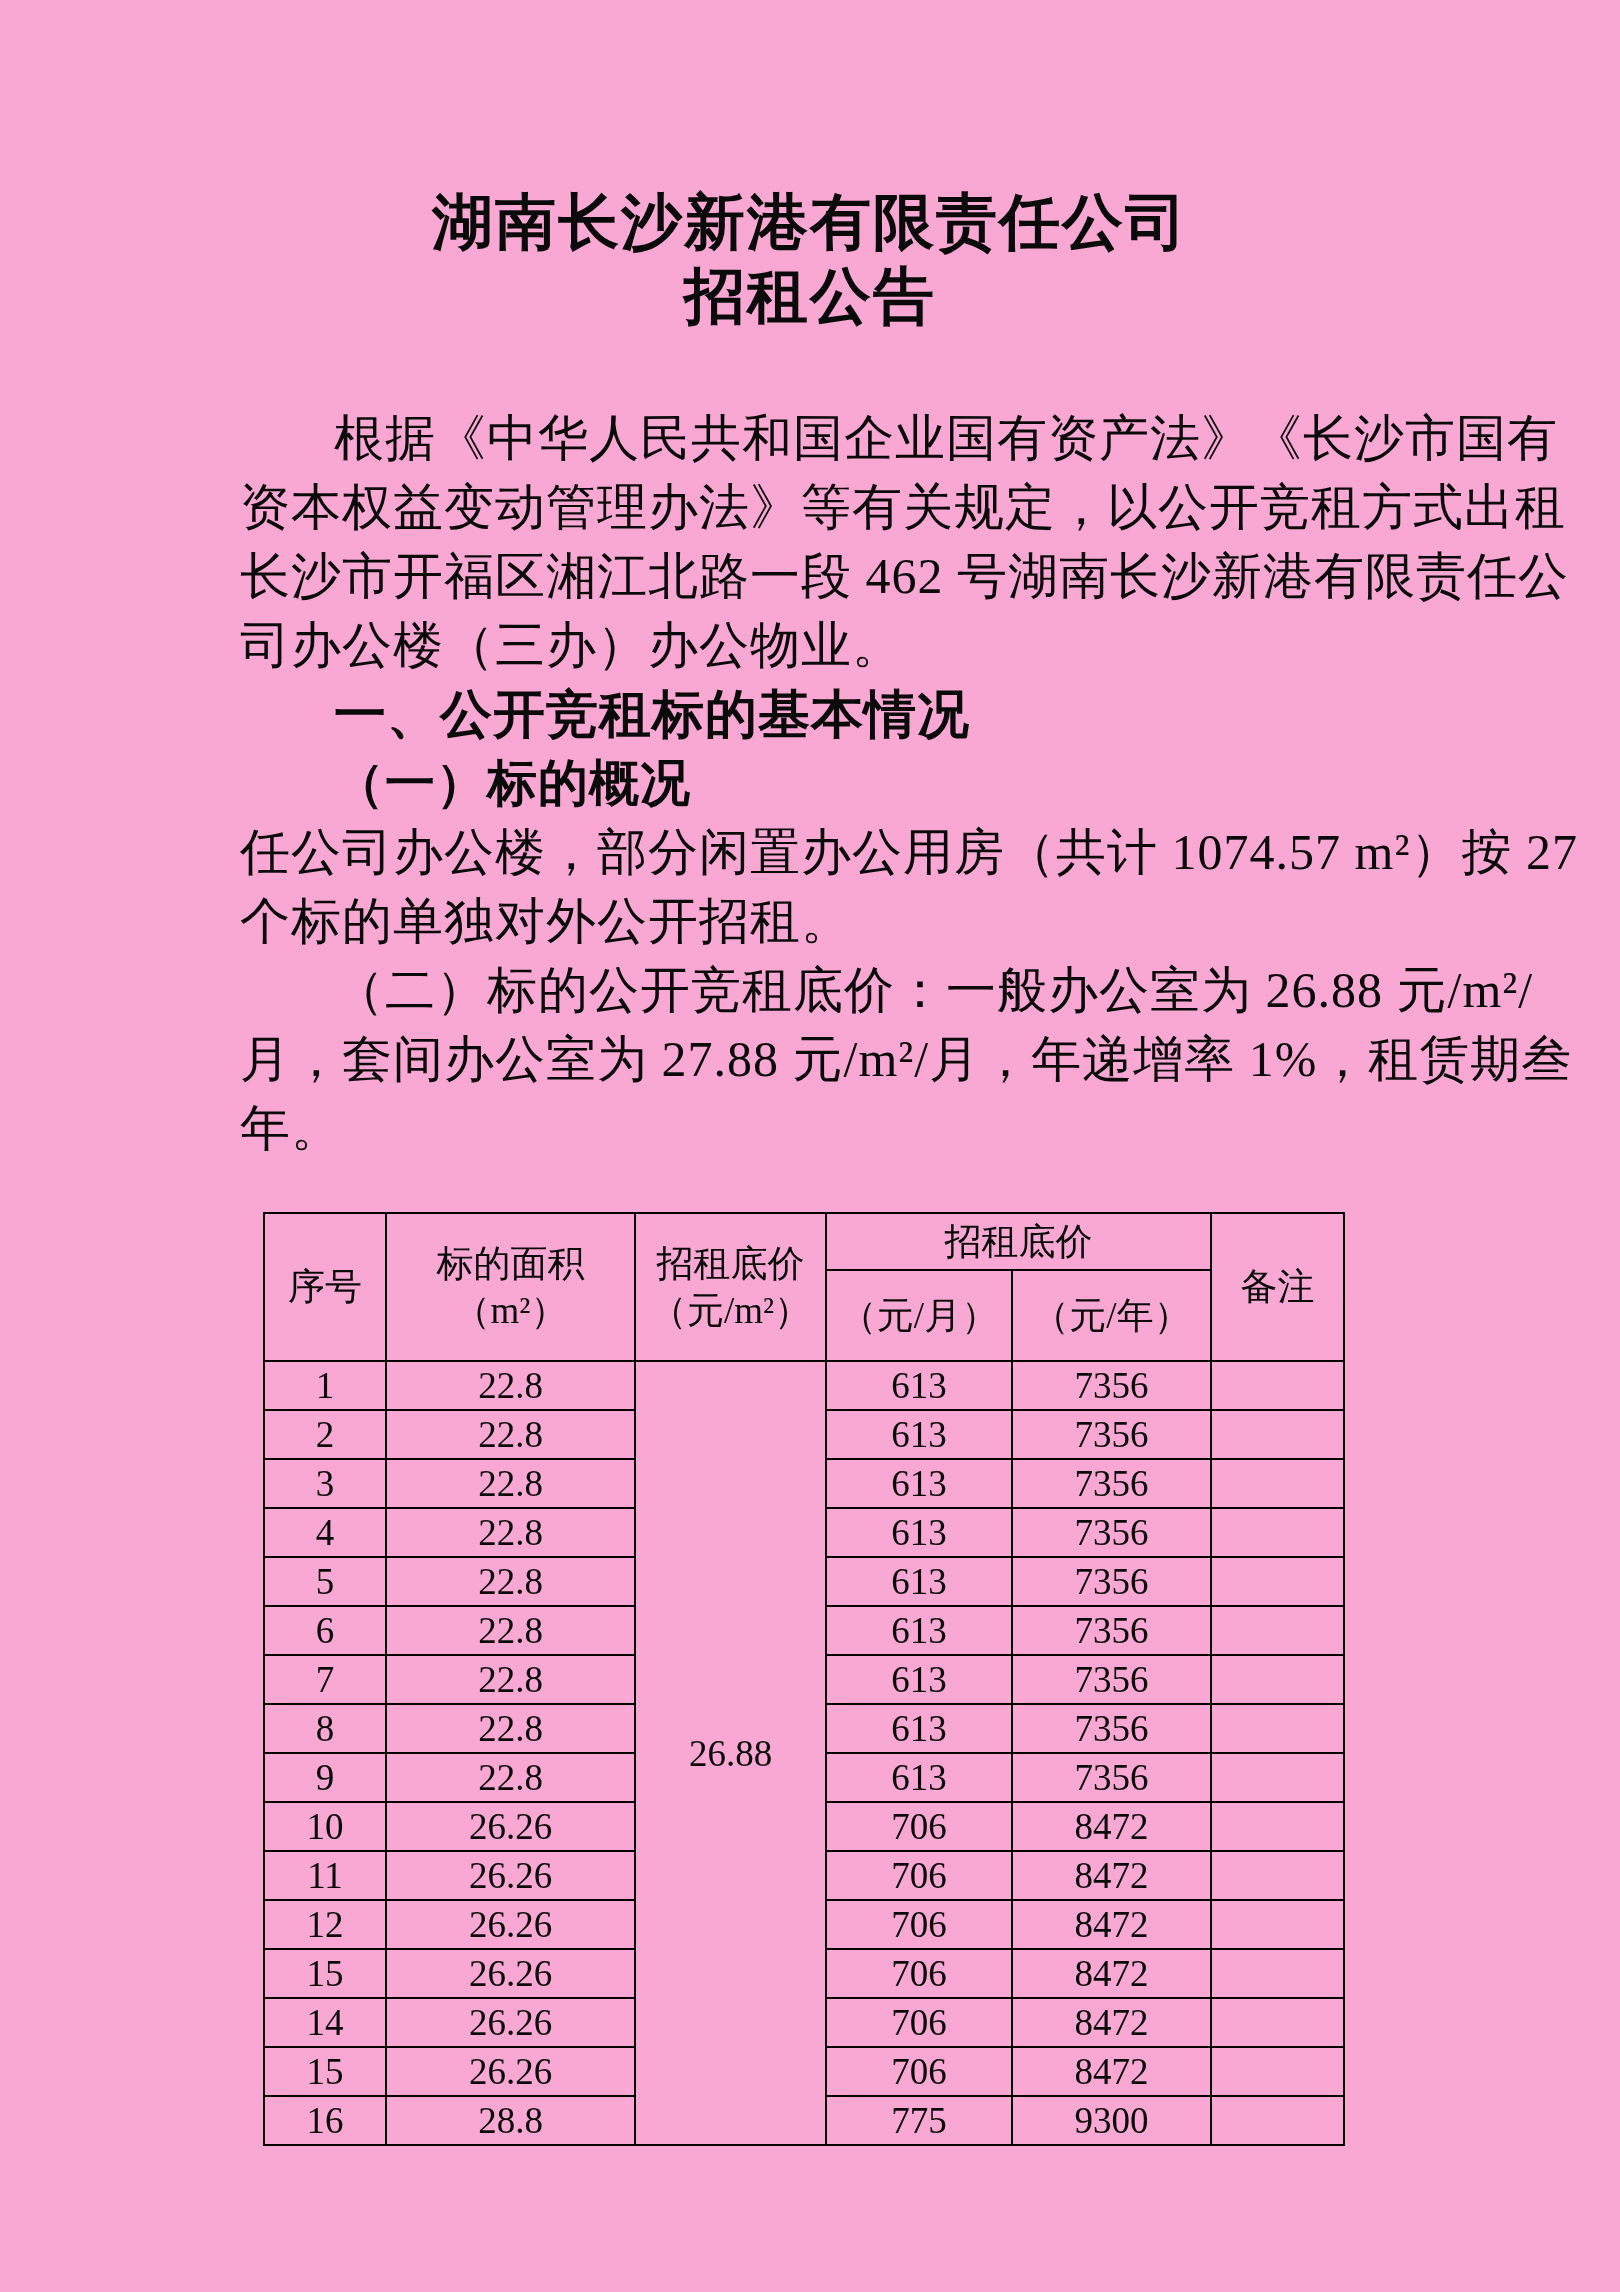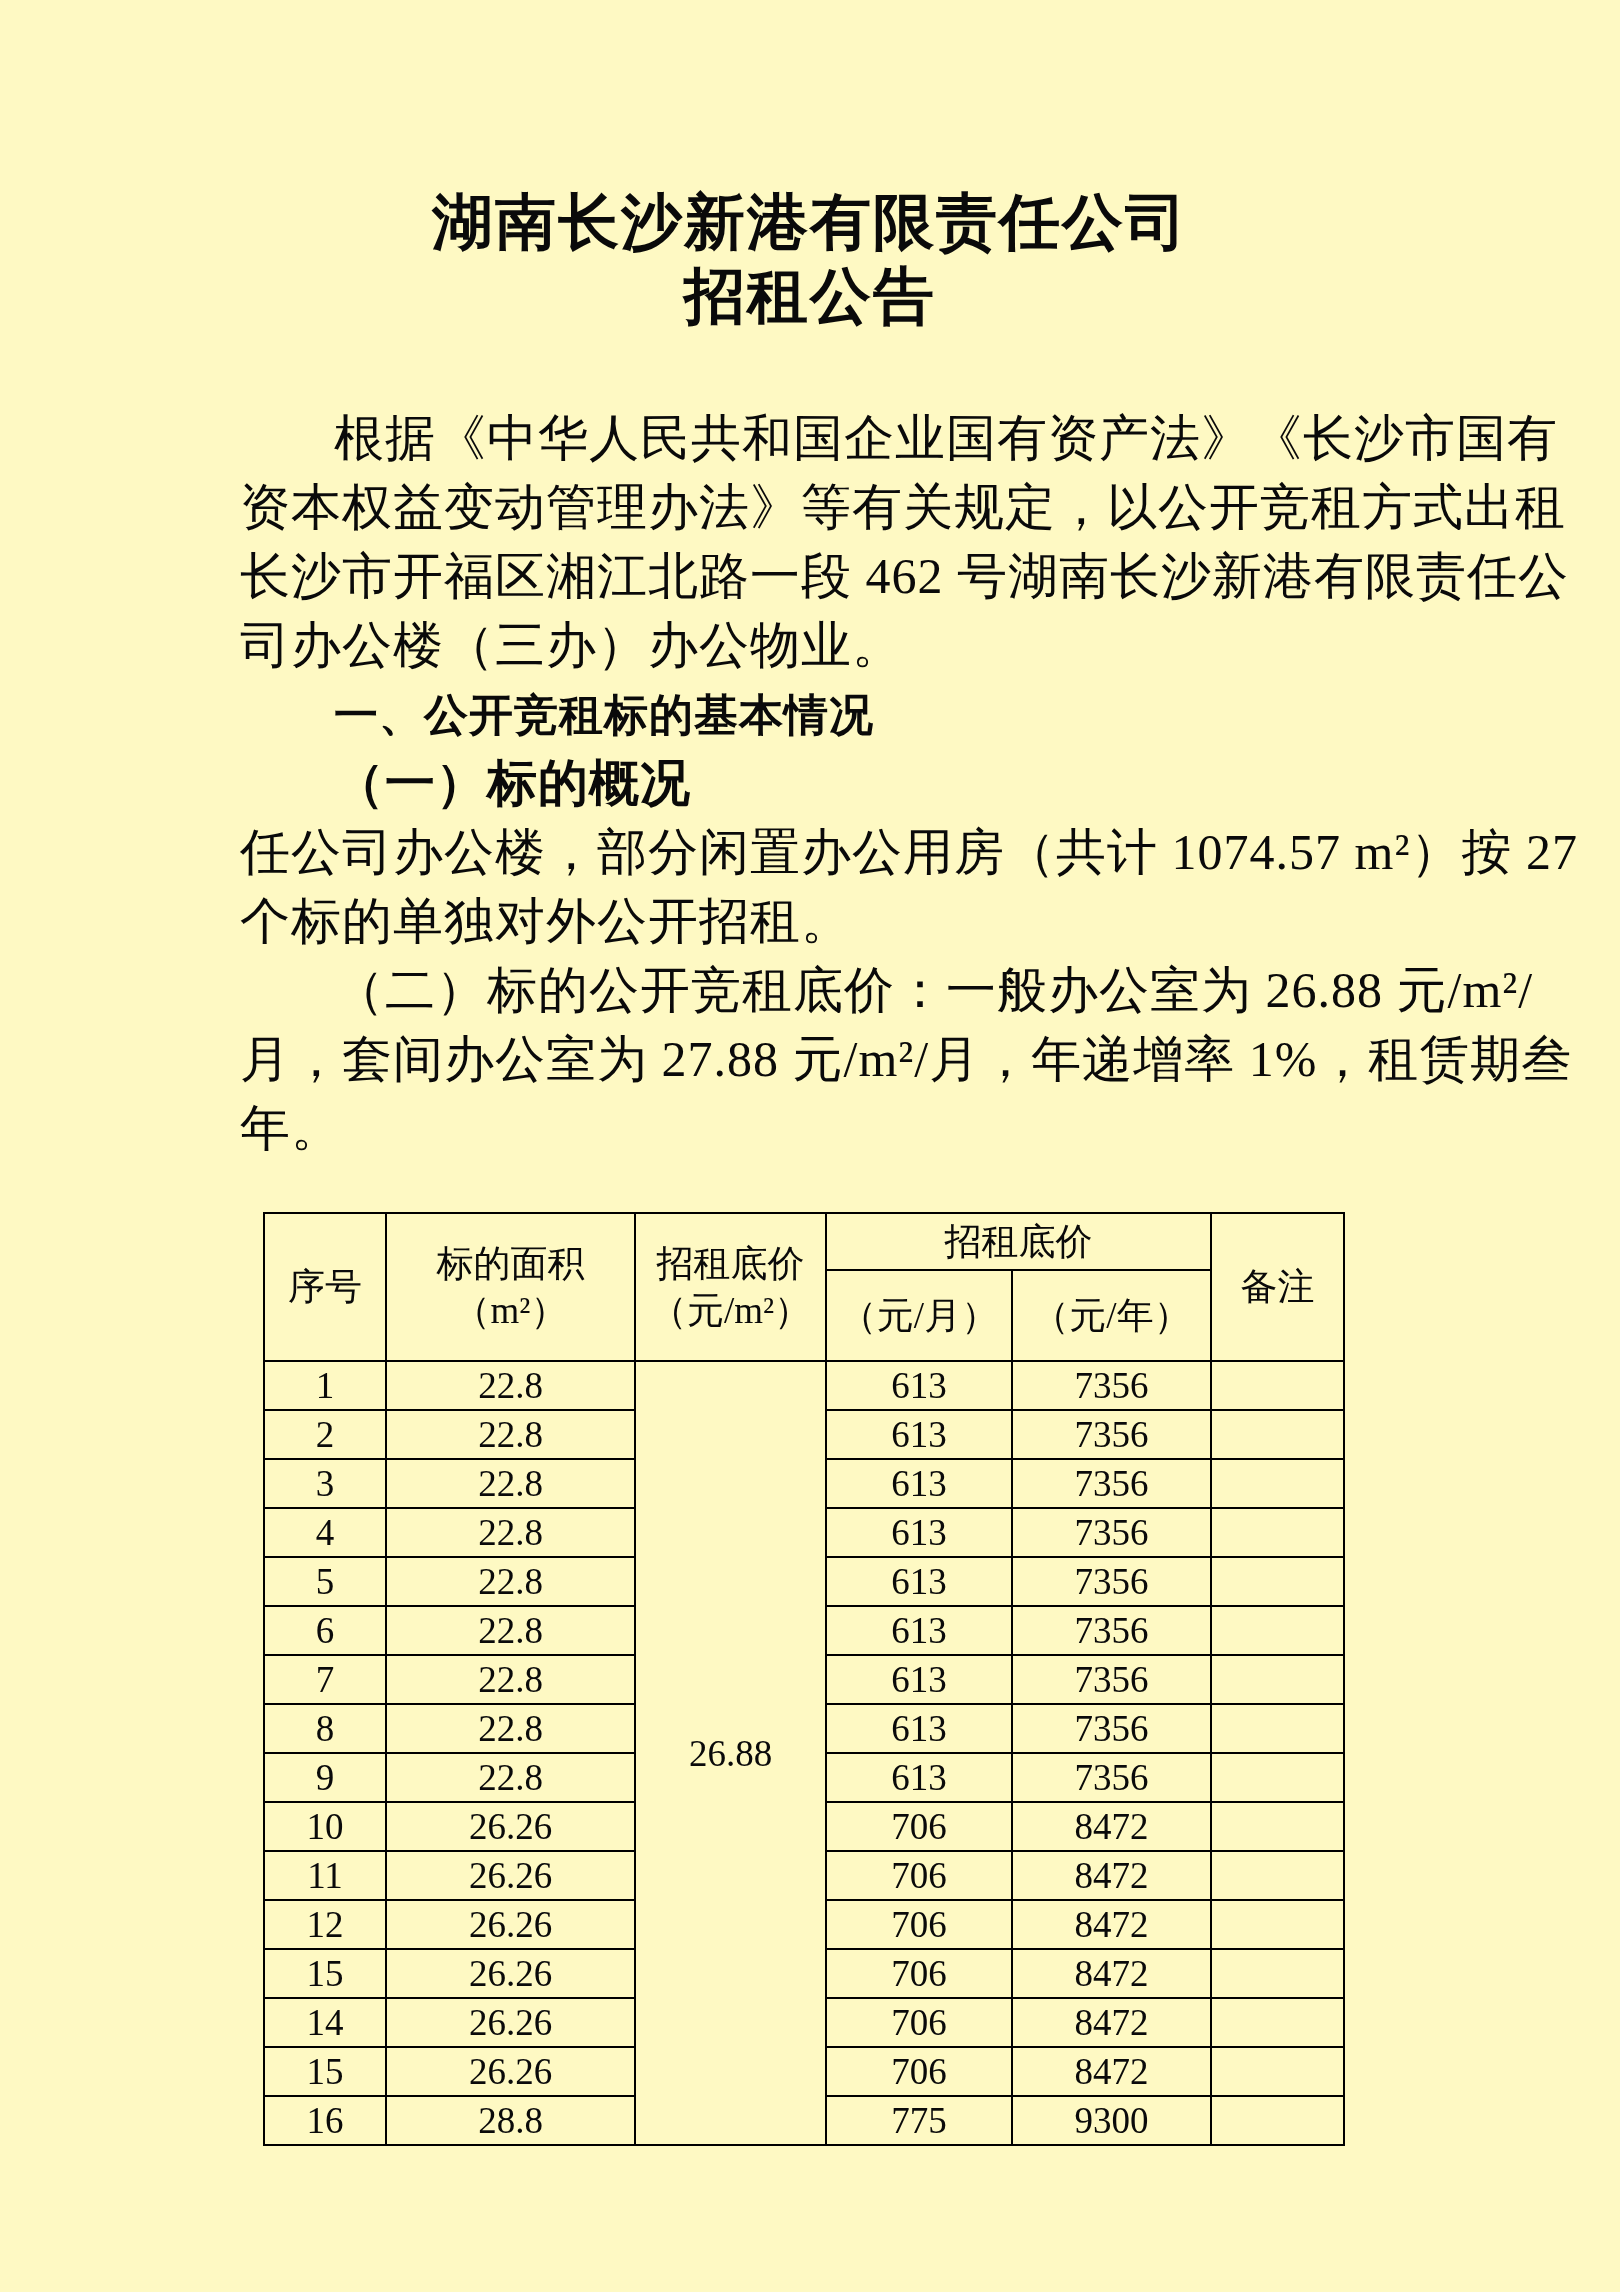--- a/index.html
+++ b/index.html
@@ -1,19 +1,19 @@
 <!DOCTYPE html>
 <html><head>
 <meta charset="utf-8">
 <style>
   html,body{margin:0;padding:0;background:#888;}
   .page{
     position:relative;
     width:1620px;height:2293px;
-    background:#fef9c3;
+    background:#f9a8d4;
     color:#0a0a0a;
     font-family:"Liberation Serif","DejaVu Serif",serif;
     overflow:hidden;
     margin:0 auto;
   }
   .title-block{
     position:absolute;
     top:186px;left:0;width:100%;
     text-align:center;
     font-weight:700;
@@ -37,21 +37,21 @@
   .line.j{
     text-align:justify;
     text-align-last:justify;
   }
   .line.ind{
     text-indent:94px;
   }
   .line.heading1{
     font-family:"Liberation Sans","DejaVu Sans",sans-serif;
     font-weight:700;
-    font-size:44px;
+    font-size:52px;
   }
   .line.heading2{
     font-weight:700;
   }
   table.rent{
     position:absolute;
     left:263px;
     top:1212px;
     width:1080px;
     border-collapse:collapse;

